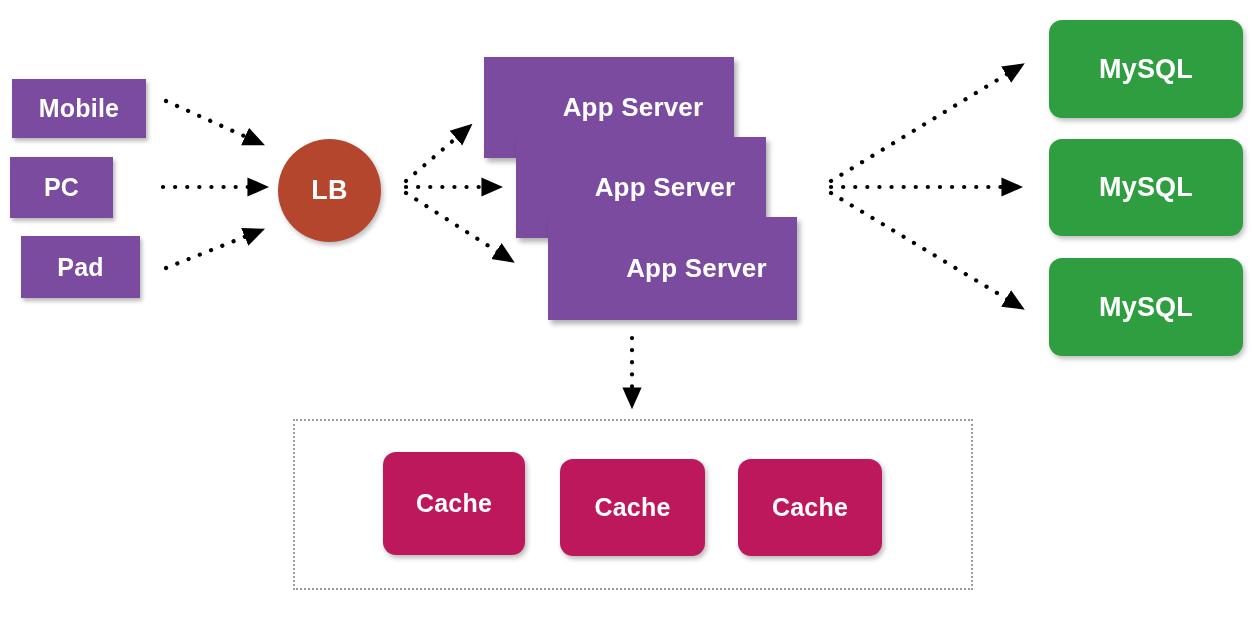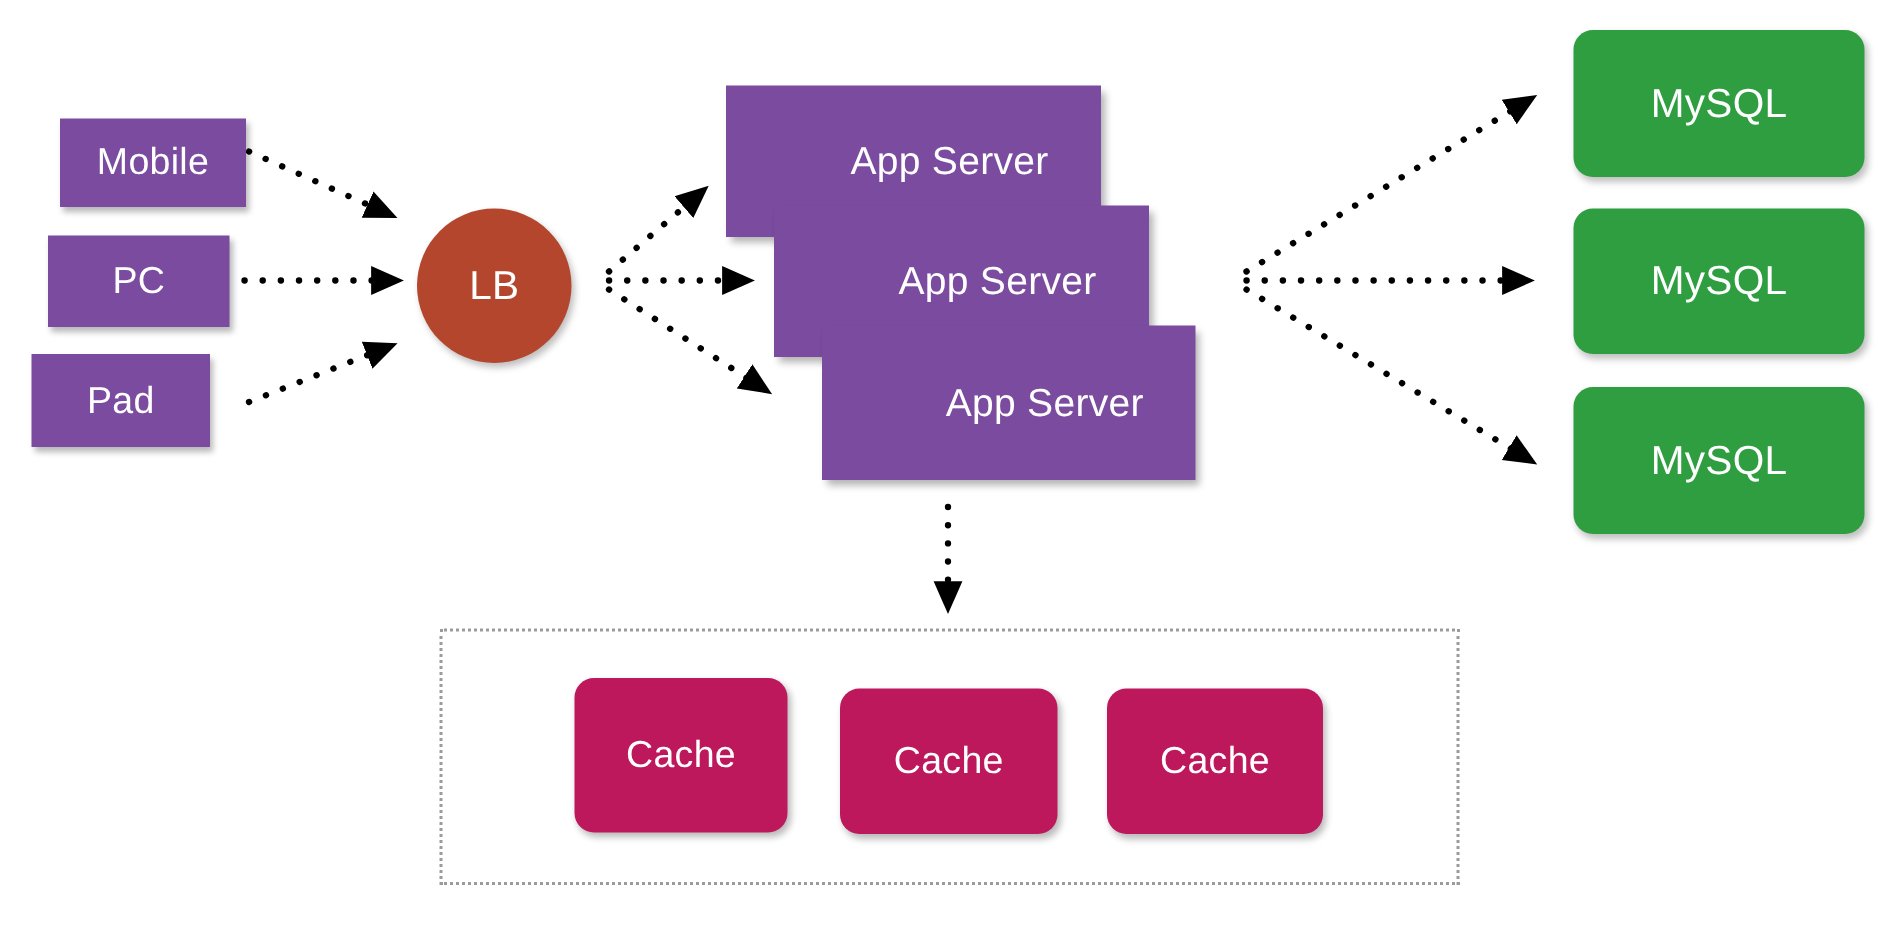--- a/index.html
+++ b/index.html
@@ -19,20 +19,21 @@
   }
   .node {
     position: absolute;
     display: flex;
     align-items: center;
     justify-content: center;
     color: #ffffff;
     text-align: center;
     box-sizing: border-box;
     letter-spacing: 0.2px;
+    font-weight: bold;
   }
   
   .client {
     background: #7a4b9e;
     font-size: 25px;
     box-shadow: 2px 3px 4px rgba(0,0,0,0.28);
   }
   
   .lb {
     background: #b5462e;
@@ -105,24 +106,24 @@
       <path d="M 831 181 L 1022 65"></path>
       <path d="M 831 187 L 1020 187"></path>
       <path d="M 831 193 L 1022 308"></path>
     </g>
 
     <g stroke="#000000" stroke-width="4.2" stroke-linecap="round" stroke-dasharray="0.1 12" fill="none" marker-end="url(#ah)">
       <path d="M 632 338 L 632 406"></path>
     </g>
   </svg>
 
-  <div class="node client" style="left:40px; top:79px; width:124px; height:59px;">
+  <div class="node client" style="left:12px; top:79px; width:134px; height:59px;">
     <span>Mobile</span>
   </div>
-  <div class="node client" style="left:32px; top:157px; width:121px; height:61px;">
+  <div class="node client" style="left:10px; top:157px; width:103px; height:61px;">
     <span>PC</span>
   </div>
   <div class="node lb" style="left:278px; top:139px; width:103px; height:103px;">
     <span>LB</span>
   </div>
 
   <div class="node client" style="left:21px; top:236px; width:119px; height:62px;">
     <span>Pad</span>
   </div>
 

